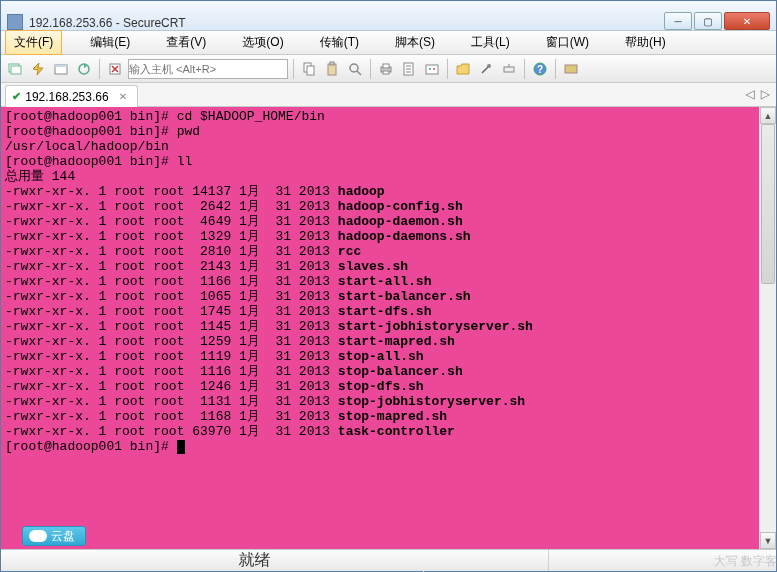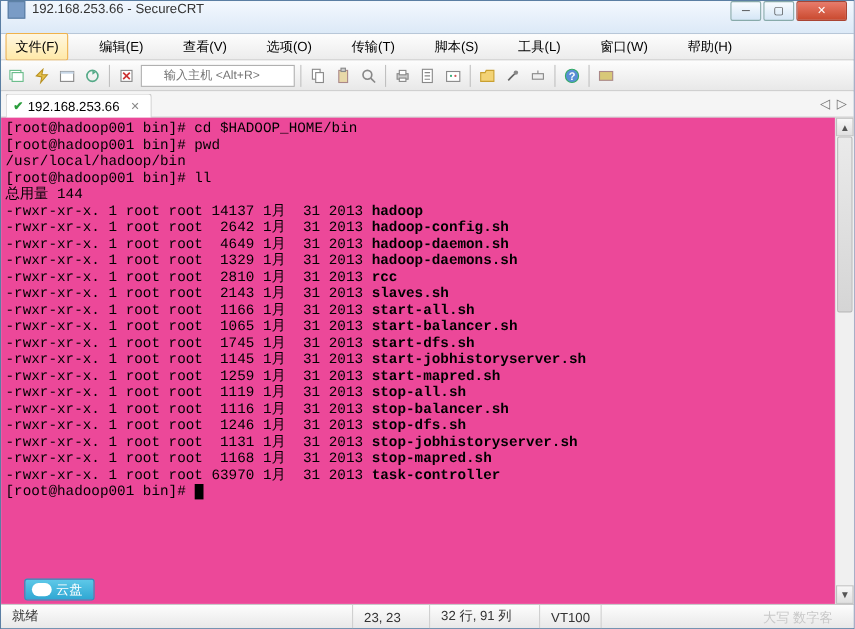--- a/index.html
+++ b/index.html
@@ -1,37 +1,37 @@
 <!DOCTYPE html>
 <html><head>
 <meta charset="utf-8">
 <style>
 * { margin: 0; padding: 0; box-sizing: border-box; }
 body { font-family: "Microsoft YaHei", Tahoma, sans-serif; font-size: 12px; background: #fff; width: 777px; height: 572px; overflow: hidden; position: relative; }
 .window { width: 777px; height: 572px; border: 1px solid #5a7ea3; display: flex; flex-direction: column; background: #f0f0f0; }
 
 
-.titlebar { height: 30px; background: linear-gradient(#f3f8fe, #dce9f7); display: flex; align-items: flex-start; padding: 0 6px; border-bottom: 1px solid #b8c7d8; }
+.titlebar { height: 30px; background: linear-gradient(#f3f8fe, #dce9f7); display: flex; align-items: flex-end; padding: 0 6px; border-bottom: 1px solid #b8c7d8; }
 .titlebar .app-icon { width: 16px; height: 16px; background: #7a9cc6; margin-right: 6px; border: 1px solid #5a7ea3; }
 .titlebar .title-text { flex: 1; color: #333; }
 .win-btns { display: flex; gap: 2px; }
 .win-btn { width: 28px; height: 18px; border: 1px solid #8aa; background: linear-gradient(#f8fcff,#d5e6f6); border-radius: 2px; display: flex; align-items: center; justify-content: center; font-size: 10px; color: #333; cursor: pointer; }
 .win-btn.close { width: 46px; background: linear-gradient(#e97b6a,#c94a2f); color: #fff; border-color: #a43; }
 
 
 .menubar { height: 24px; background: linear-gradient(#fdfdfd,#ececec); border-bottom: 1px solid #c9c9c9; display: flex; align-items: center; padding: 0 4px; gap: 20px; }
 .menubar .mitem { padding: 3px 8px; cursor: pointer; }
 .menubar .mitem:first-child { border: 1px solid #f0b24a; background: linear-gradient(#fff7e0,#ffe9a8); border-radius: 2px; }
 
 
 .toolbar { height: 28px; background: linear-gradient(#fdfdfd,#e8e8e8); border-bottom: 1px solid #c9c9c9; display: flex; align-items: center; padding: 0 4px; gap: 3px; }
 .tbtn { width: 20px; height: 20px; display: flex; align-items: center; justify-content: center; cursor: pointer; border-radius: 2px; }
 .tbtn svg { width: 16px; height: 16px; }
 .tsep { width: 1px; height: 20px; background: #c0c0c0; margin: 0 2px; }
-.host-input { height: 20px; width: 140px; border: 1px solid #b0b0b0; padding: 0 20px; color: #888; font-size: 11px; background: #fff; }
+.host-input { height: 20px; width: 160px; border: 1px solid #b0b0b0; padding: 0 0; color: #888; font-size: 11px; background: #fff; }
 
 
 .tabbar { height: 24px; background: #f5f5f5; border-bottom: 1px solid #c9c9c9; display: flex; align-items: flex-end; padding: 0 4px; position: relative; }
 .tab { height: 22px; padding: 0 10px 0 6px; background: #fff; border: 1px solid #c9c9c9; border-bottom: none; border-radius: 3px 3px 0 0; display: flex; align-items: center; gap: 4px; position: relative; top: 1px; }
 .tab .check { color: #2a9d3c; font-weight: bold; font-size: 11px; }
 .tab .x { margin-left: 6px; color: #888; cursor: pointer; font-size: 10px; }
 .tab-nav { position: absolute; right: 6px; top: 4px; display: flex; gap: 6px; color: #777; }
 
 
 .terminal-wrap { flex: 1; display: flex; background: #fff; }
@@ -40,24 +40,24 @@
 .sb-arrow { height: 17px; background: linear-gradient(#f8f8f8,#e0e0e0); border: 1px solid #c0c0c0; display:flex; align-items:center; justify-content:center; font-size:9px; color:#555; cursor:pointer; }
 .sb-track { flex: 1; background: #f0f0f0; position: relative; }
 .sb-thumb { position: absolute; top: 0; left: 1px; right: 1px; height: 160px; background: linear-gradient(#eaeaea,#d5d5d5); border: 1px solid #b8b8b8; border-radius: 2px; cursor:pointer; }
 .cursor-block { display: inline-block; width: 8px; height: 14px; background: #000; vertical-align: text-bottom; }
 
 
 .cloud-btn { position: absolute; left: 22px; bottom: 26px; height: 20px; padding: 0 10px 0 6px; background: linear-gradient(#5ec8e8,#2fa7d3); color: #fff; border-radius: 3px; display: flex; align-items: center; gap: 4px; border:1px solid #2a93bd; cursor:pointer;margin-top:16px; }
 .cloud-btn .ci { width: 18px; height: 12px; background: #fff; border-radius: 6px; position: relative; }
 
 
-.statusbar { height: 22px; background: linear-gradient(#fdfdfd,#e8e8e8); border-top: 1px solid #c9c9c9; display: flex; align-items: center; font-size: 12px; color: #333; }
+.statusbar { height: 22px; background: linear-gradient(#fdfdfd,#e8e8e8); border-top: 1px solid #c9c9c9; display: flex; align-items: center; font-size: 16px; color: #333; flex-direction: column; }
 .status-cell { padding: 0 10px; border-right: 1px solid #d0d0d0; height: 100%; display:flex; align-items:center; }
 .status-cell.first { width: 320px; }
-.watermark { position: absolute; right: 20px; bottom: 2px; color: #c8c8c8; font-size: 12px; }
+.watermark { position: absolute; right: 0; bottom: 2px; color: #c8c8c8; font-size: 12px; }
 
 b.fn { font-weight: bold; }
 </style>
 </head>
 <body>
 
 <div class="window">
 
   <div class="titlebar">
     <div class="app-icon"></div>

